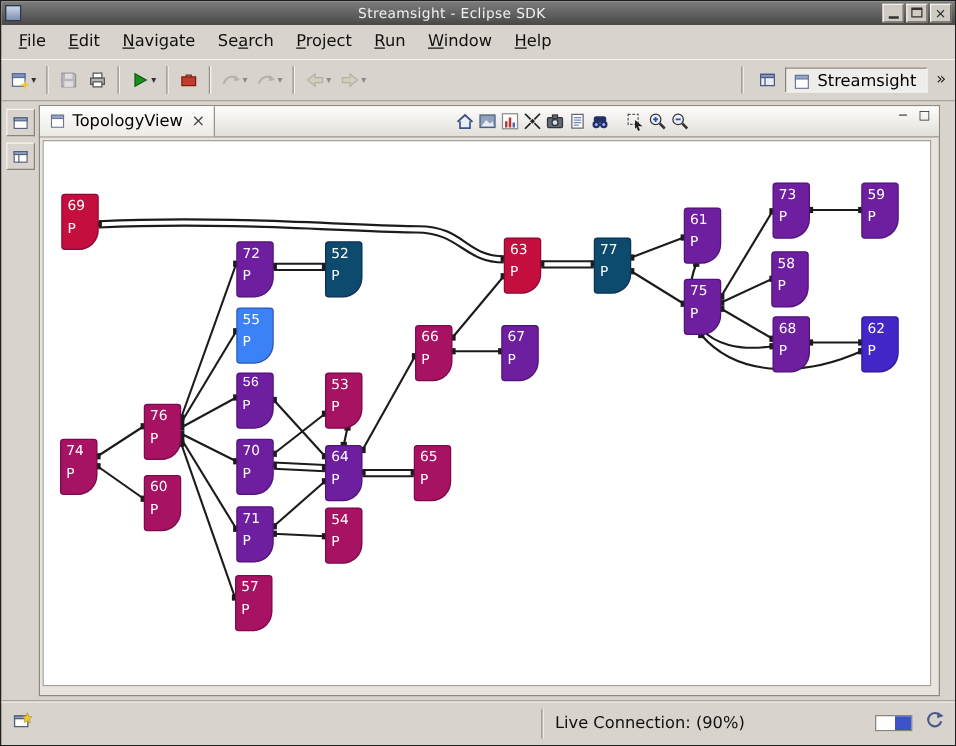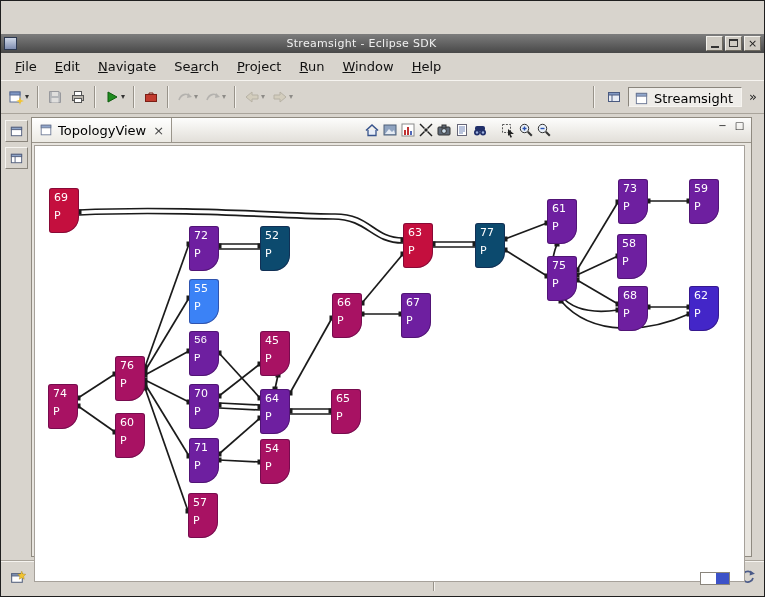--- a/index.html
+++ b/index.html
@@ -2,21 +2,21 @@
 <html><head>
 <meta charset="utf-8">
 <style>
   * { margin:0; padding:0; box-sizing:border-box; }
   body { font-family:"DejaVu Sans","Liberation Sans",sans-serif; background:#666; }
   .window { width:765px; height:597px; border:1px solid #1f1f1f; background:#d8d4cd;
             display:flex; flex-direction:column; overflow:hidden; }
 
   
   .titlebar { height:19px; flex:0 0 19px; background:linear-gradient(#7d7d7d,#484848);
-              display:flex; align-items:center; padding:0 3px; gap:4px;margin-top:33px; }
+              display:flex; align-items:center; padding:0 3px; gap:4px; }
   .titlebar-icon { width:13px; height:13px; background:linear-gradient(#cfd8e8,#7f8db0);
                    border:1px solid #2c3850; }
   .title-text { flex:1; text-align:center; color:#f0f0f0; font-size:11px; letter-spacing:.3px; }
   .win-buttons { display:flex; gap:2px; }
   .win-btn { width:17px; height:15px; background:#cfcbc3; border:1px solid;
              border-color:#f3f1ec #6e6a60 #6e6a60 #f3f1ec; font-size:11px; line-height:13px;
              text-align:center; color:#222; cursor:default; }
   .g-min { width:8px; height:2px; background:#333; display:block; margin:9px auto 0; }
   .g-max { width:9px; height:8px; border:1px solid #333; border-top-width:2px; display:block; margin:2px auto 0; }
 
@@ -444,21 +444,21 @@
               </div>
               <div class="gnode" style="left: 154px; top: 133px; background: #3b82f6;">
                 <div class="gnum">55</div>
                 <div class="gport">P</div>
               </div>
               <div class="gnode" style="left: 154px; top: 185px; background: rgb(110, 31, 160); font-family: Liberation Mono, monospace;">
                 <div class="gnum">56</div>
                 <div class="gport">P</div>
               </div>
               <div class="gnode" style="left: 225px; top: 185px; background: rgb(168, 18, 99);">
-                <div class="gnum">45</div>
+                <div class="gnum">53</div>
                 <div class="gport">P</div>
               </div>
               <div class="gnode" style="left: 80px; top: 210px; background: rgb(168, 18, 99);">
                 <div class="gnum">76</div>
                 <div class="gport">P</div>
               </div>
               <div class="gnode" style="left: 13px; top: 238px; background: rgb(168, 18, 99);">
                 <div class="gnum">74</div>
                 <div class="gport">P</div>
               </div>
@@ -544,20 +544,21 @@
     <div class="status-left">
       <span class="sb-iconbtn">
         <svg width="17" height="17" viewBox="0 0 16 16">
             <rect x="2.5" y="4.5" width="10" height="8" fill="#fff" stroke="#55617e"></rect>
             <rect x="2.5" y="4.5" width="10" height="2" fill="#8ea4c8" stroke="#55617e"></rect>
             <polygon points="12,2 13,4.6 15.8,5 13.8,6.8 14.3,9.6 12,8.2 9.7,9.6 10.2,6.8 8.2,5 11,4.6" fill="#f2c431" stroke="#a9861f" stroke-width="0.4"></polygon>
           </svg>
       </span>
     </div>
     <div class="status-sep"></div>
+    <span>Live Connection: (90%)</span>
     <div class="status-right">
       <span class="mini-progress">
           <span class="mini-progress-fill"></span>
         </span>
       <span>
         <svg width="17" height="17" viewBox="0 0 16 16">
             <path d="M12.5,4.5 A5,5 0 1 0 13.2,8.5" fill="none" stroke="#4a5a88" stroke-width="1.6"></path>
             <polygon points="10.5,1.5 15,4.5 10,6.2" fill="#4a5a88"></polygon>
           </svg>
       </span>

